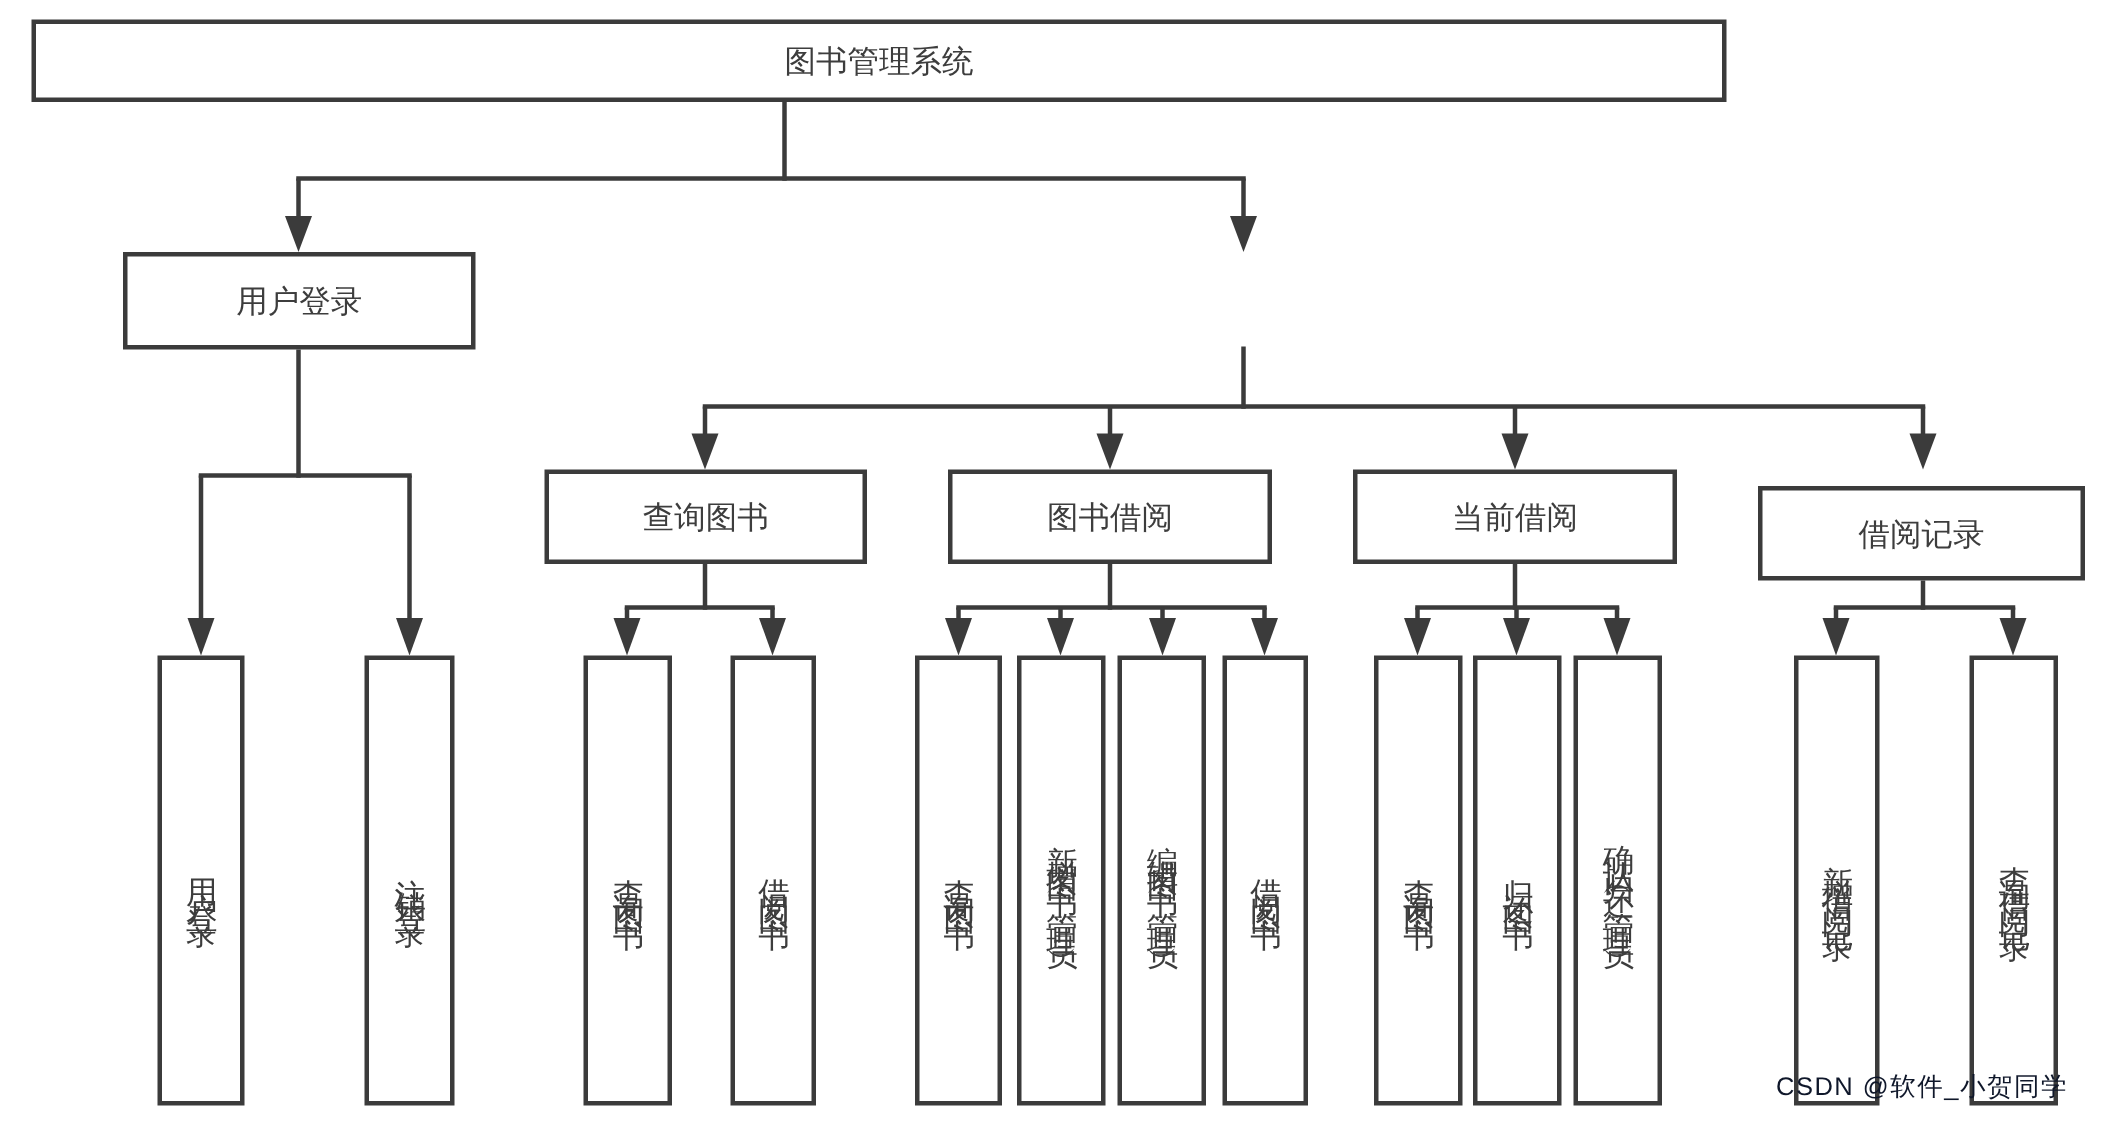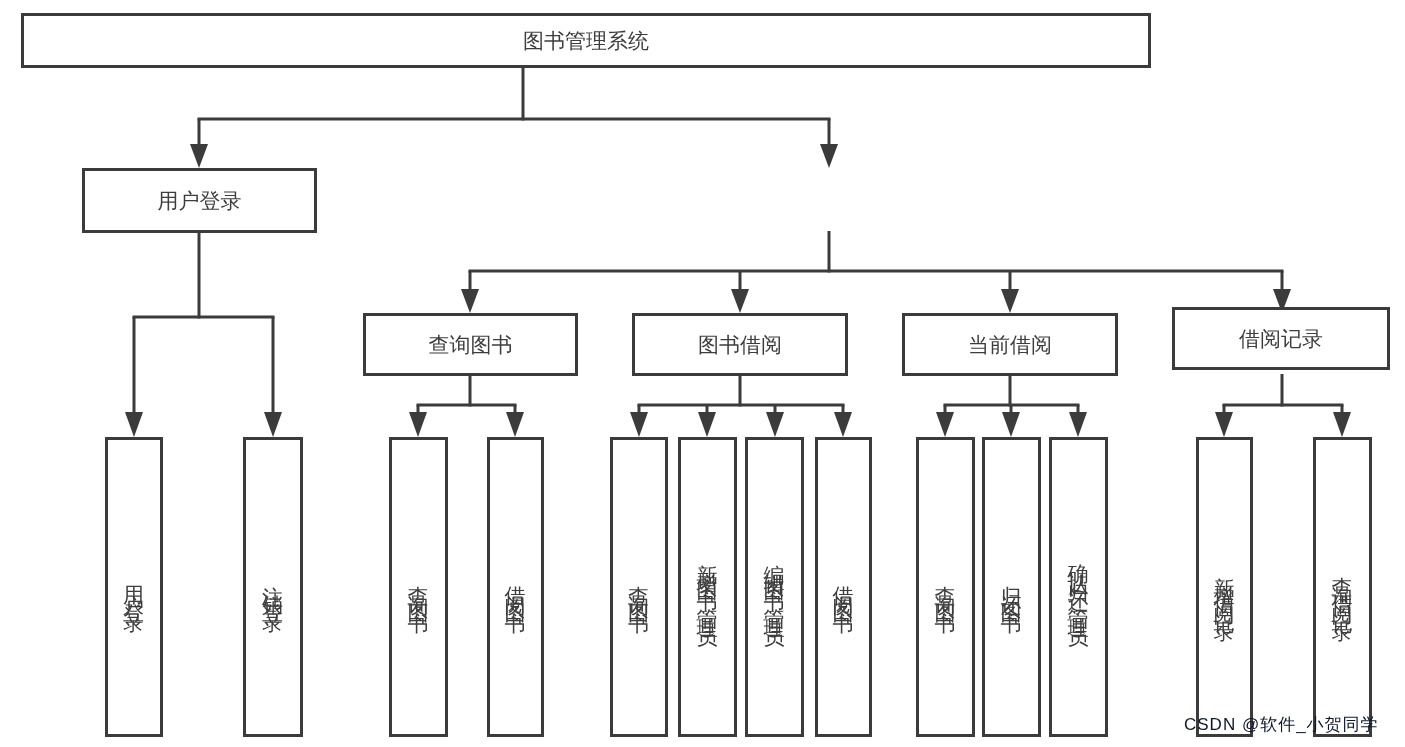--- a/index.html
+++ b/index.html
@@ -48,21 +48,21 @@
   }
   
   #n-root   { left: 21px;  top: 13px;  width: 1130px; height: 55px; }
   
   #n-l2-0   { left: 82px;  top: 168px; width: 235px; height: 65px; }
   #n-l2-1   { left: 712px; top: 168px; width: 235px; height: 65px; }
   
   #n-l3-0   { left: 363px;  top: 313px; width: 215px; height: 63px; }
   #n-l3-1   { left: 632px;  top: 313px; width: 216px; height: 63px; text-align: right; }
   #n-l3-2   { left: 902px;  top: 313px; width: 216px; height: 63px; }
-  #n-l3-3   { left: 1172px; top: 307px; width: 218px; height: 63px; }
+  #n-l3-3   { left: 1172px; top: 324px; width: 218px; height: 63px; }
   
   .leaf { top: 437px; height: 300px; }
   #lf-0  { left: 105px;  width: 58px; }
   #lf-1  { left: 243px;  width: 60px; }
   #lf-2  { left: 389px;  width: 59px; }
   #lf-3  { left: 487px;  width: 57px; }
   #lf-4  { left: 610px;  width: 58px; }
   #lf-5  { left: 678px;  width: 59px; }
   #lf-6  { left: 745px;  width: 59px; }
   #lf-7  { left: 815px;  width: 57px; }

